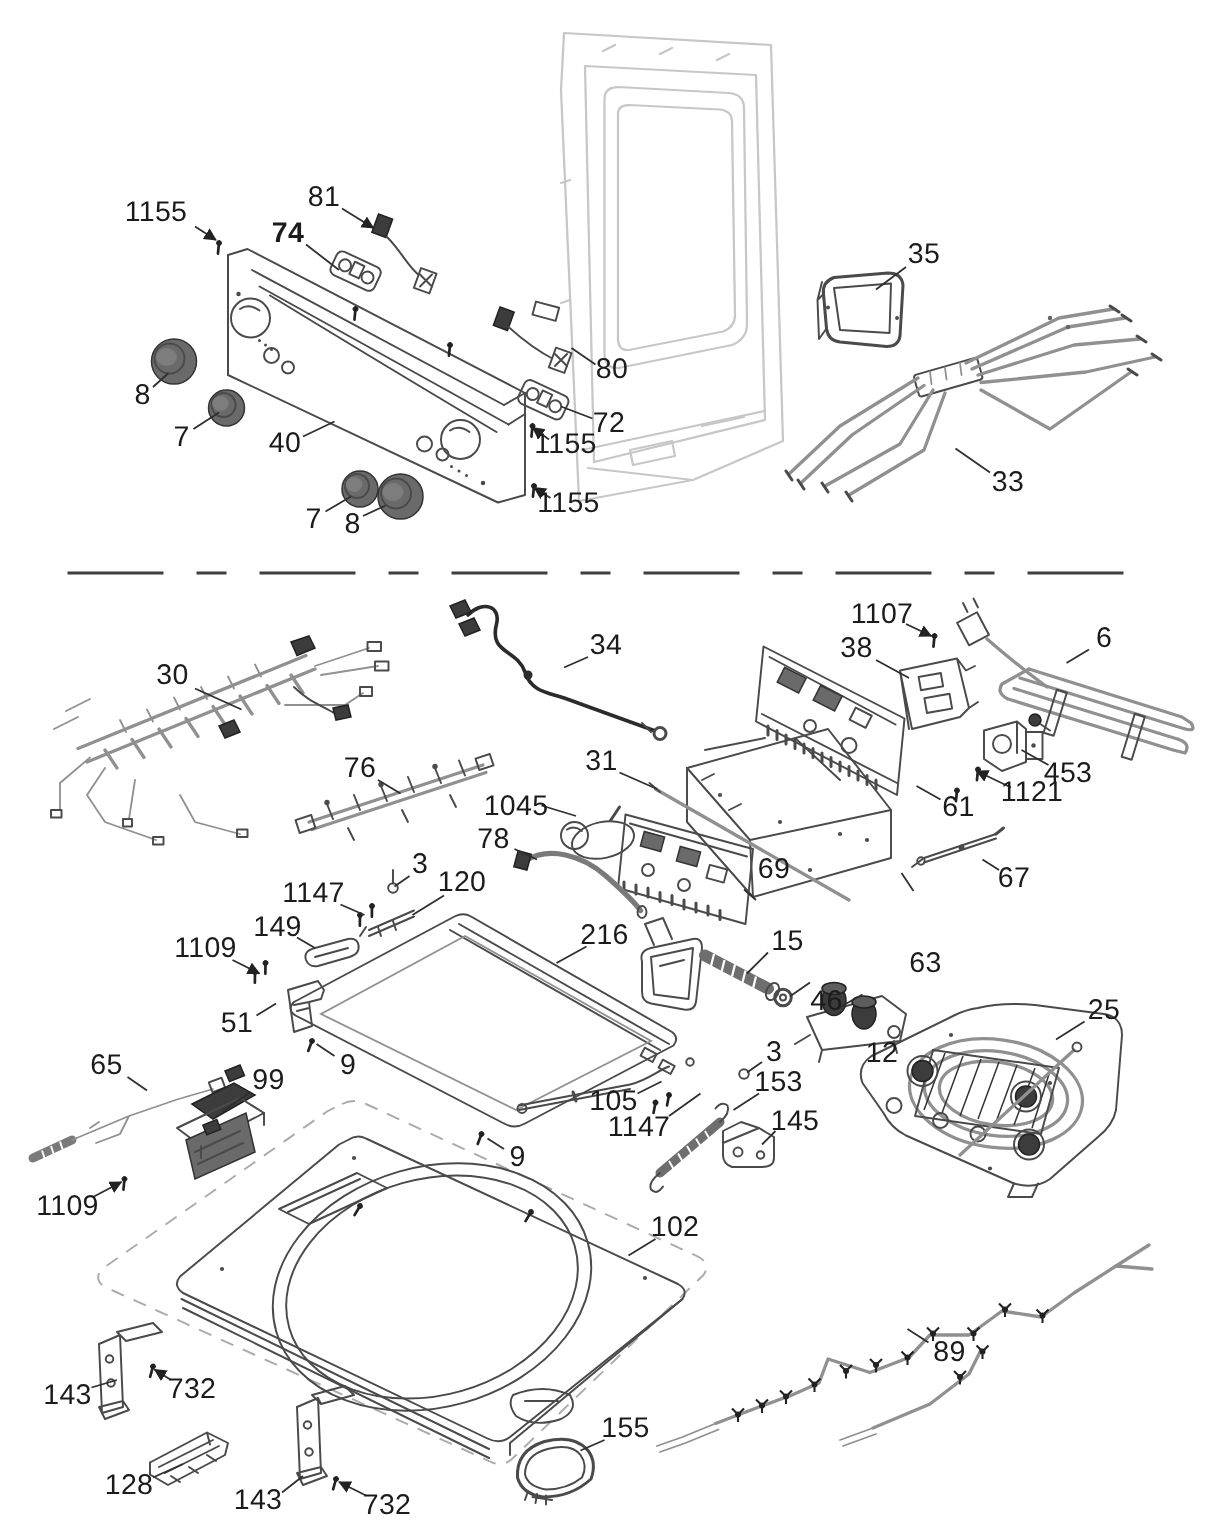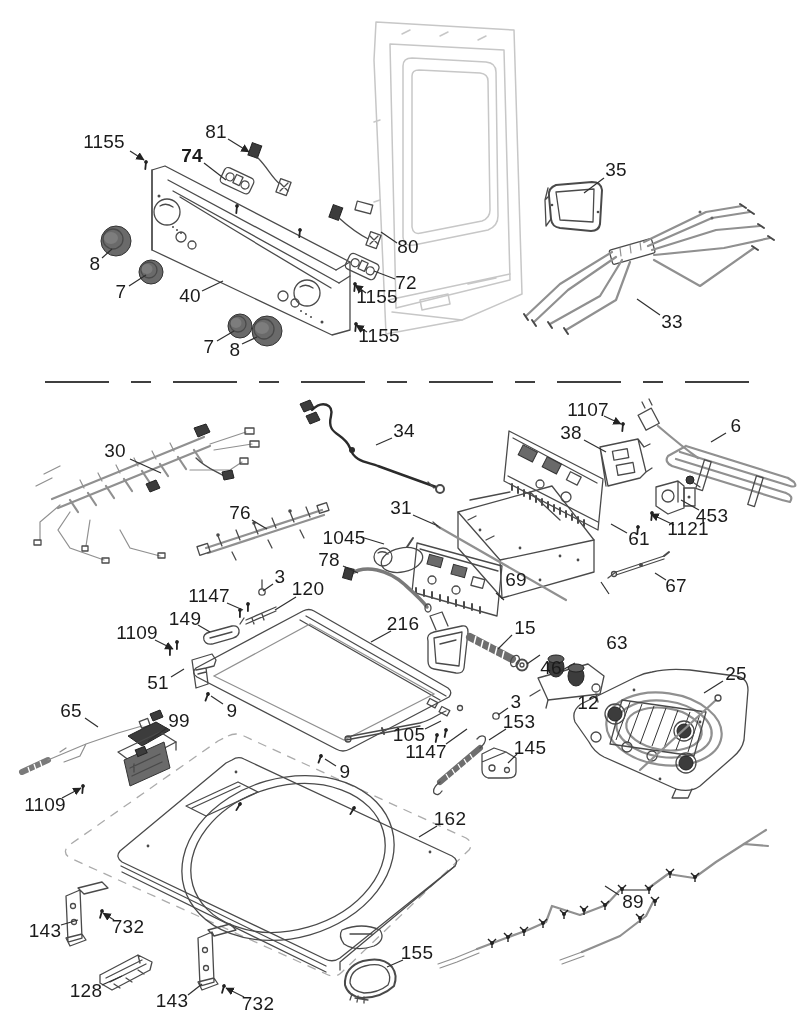--- a/index.html
+++ b/index.html
@@ -576,21 +576,21 @@
       <div class="callout" style="left: 71px; top: 711px;">65</div>
       <div class="callout" style="left: 179px; top: 721px;">99</div>
       <div class="callout" style="left: 232px; top: 711px;">9</div>
       <div class="callout" style="left: 409px; top: 735px;">105</div>
       <div class="callout" style="left: 426px; top: 752px;">1147</div>
       <div class="callout" style="left: 519px; top: 722px;">153</div>
       <div class="callout" style="left: 530px; top: 748px;">145</div>
       <div class="callout" style="left: 516px; top: 702px;">3</div>
       <div class="callout" style="left: 345px; top: 772px;">9</div>
       <div class="callout" style="left: 45px; top: 805px;">1109</div>
-      <div class="callout" style="left: 450px; top: 819px;">162</div>
+      <div class="callout" style="left: 450px; top: 819px;">102</div>
       <div class="callout" style="left: 633px; top: 902px;">89</div>
       <div class="callout" style="left: 45px; top: 931px;">143</div>
       <div class="callout" style="left: 128px; top: 927px;">732</div>
       <div class="callout" style="left: 86px; top: 991px;">128</div>
       <div class="callout" style="left: 172px; top: 1001px;">143</div>
       <div class="callout" style="left: 258px; top: 1004px;">732</div>
       <div class="callout" style="left: 417px; top: 953px;">155</div>
     </div>
 
 </div>

